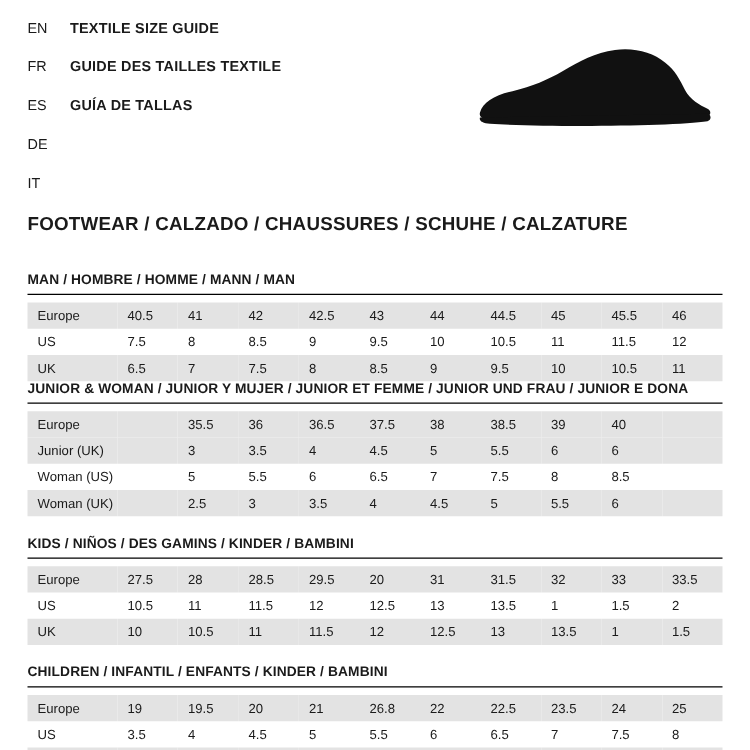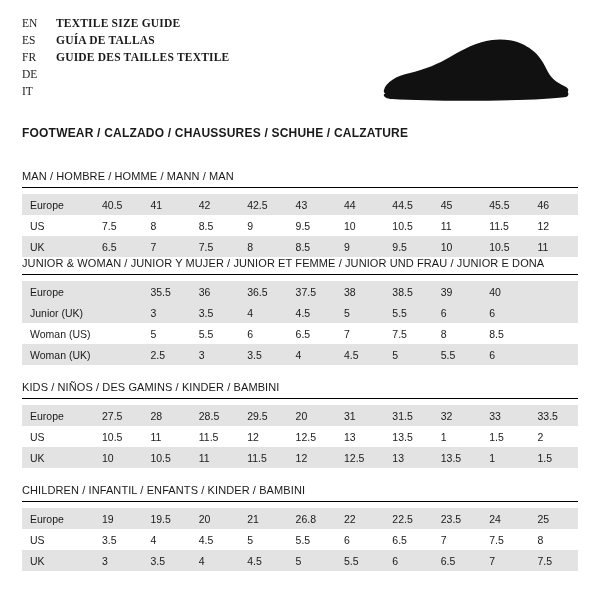--- a/index.html
+++ b/index.html
@@ -25,22 +25,21 @@
 
   
   .header {
     display: flex;
     align-items: flex-start;
     justify-content: space-between;
   }
   .lang-block {
     display: flex;
     flex-direction: column;
-    gap: 2px;
-    font-family: Liberation Serif, serif;
+    gap: 16px;
   }
   .lang-row {
     display: flex;
     align-items: baseline;
     font-size: 11.5px;
     line-height: 15px;
   }
   .lang-code {
     width: 34px;
     font-weight: normal;
@@ -56,32 +55,32 @@
     width: 190px;
     height: 78px;
     margin-right: 8px;
     margin-top: 16px;
     position: relative;
   }
   .shoe-wrap svg { display: block; }
 
   .footwear-line {
     margin-top: 16px;
-    font-size: 12px;
+    font-size: 15px;
     font-weight: bold;
     letter-spacing: 0.2px;
   }
 
   
   .section {
     margin-top: 20px;
   }
   .section-title {
     font-size: 11px;
-    font-weight: normal;
+    font-weight: bold;
     margin-bottom: 5px;
     letter-spacing: 0.1px;
   }
   .rule {
     height: 1px;
     background: #000;
     width: 100%;
     margin-bottom: 6px;
   }
   table {
@@ -110,26 +109,26 @@
 
 <div class="page">
 
   <div class="header">
     <div class="lang-block">
       <div class="lang-row">
         <span class="lang-code">EN</span>
         <span class="lang-title">TEXTILE SIZE GUIDE</span>
       </div>
       <div class="lang-row">
+        <span class="lang-code">FR</span>
+        <span class="lang-title">GUIDE DES TAILLES TEXTILE</span>
+      </div>
+      <div class="lang-row">
         <span class="lang-code">ES</span>
         <span class="lang-title">GUÍA DE TALLAS</span>
-      </div>
-      <div class="lang-row">
-        <span class="lang-code">FR</span>
-        <span class="lang-title">GUIDE DES TAILLES TEXTILE</span>
       </div>
       <div class="lang-row">
         <span class="lang-code">DE</span>
       </div>
       <div class="lang-row">
         <span class="lang-code">IT</span>
       </div>
     </div>
 
     <div class="shoe-wrap">

